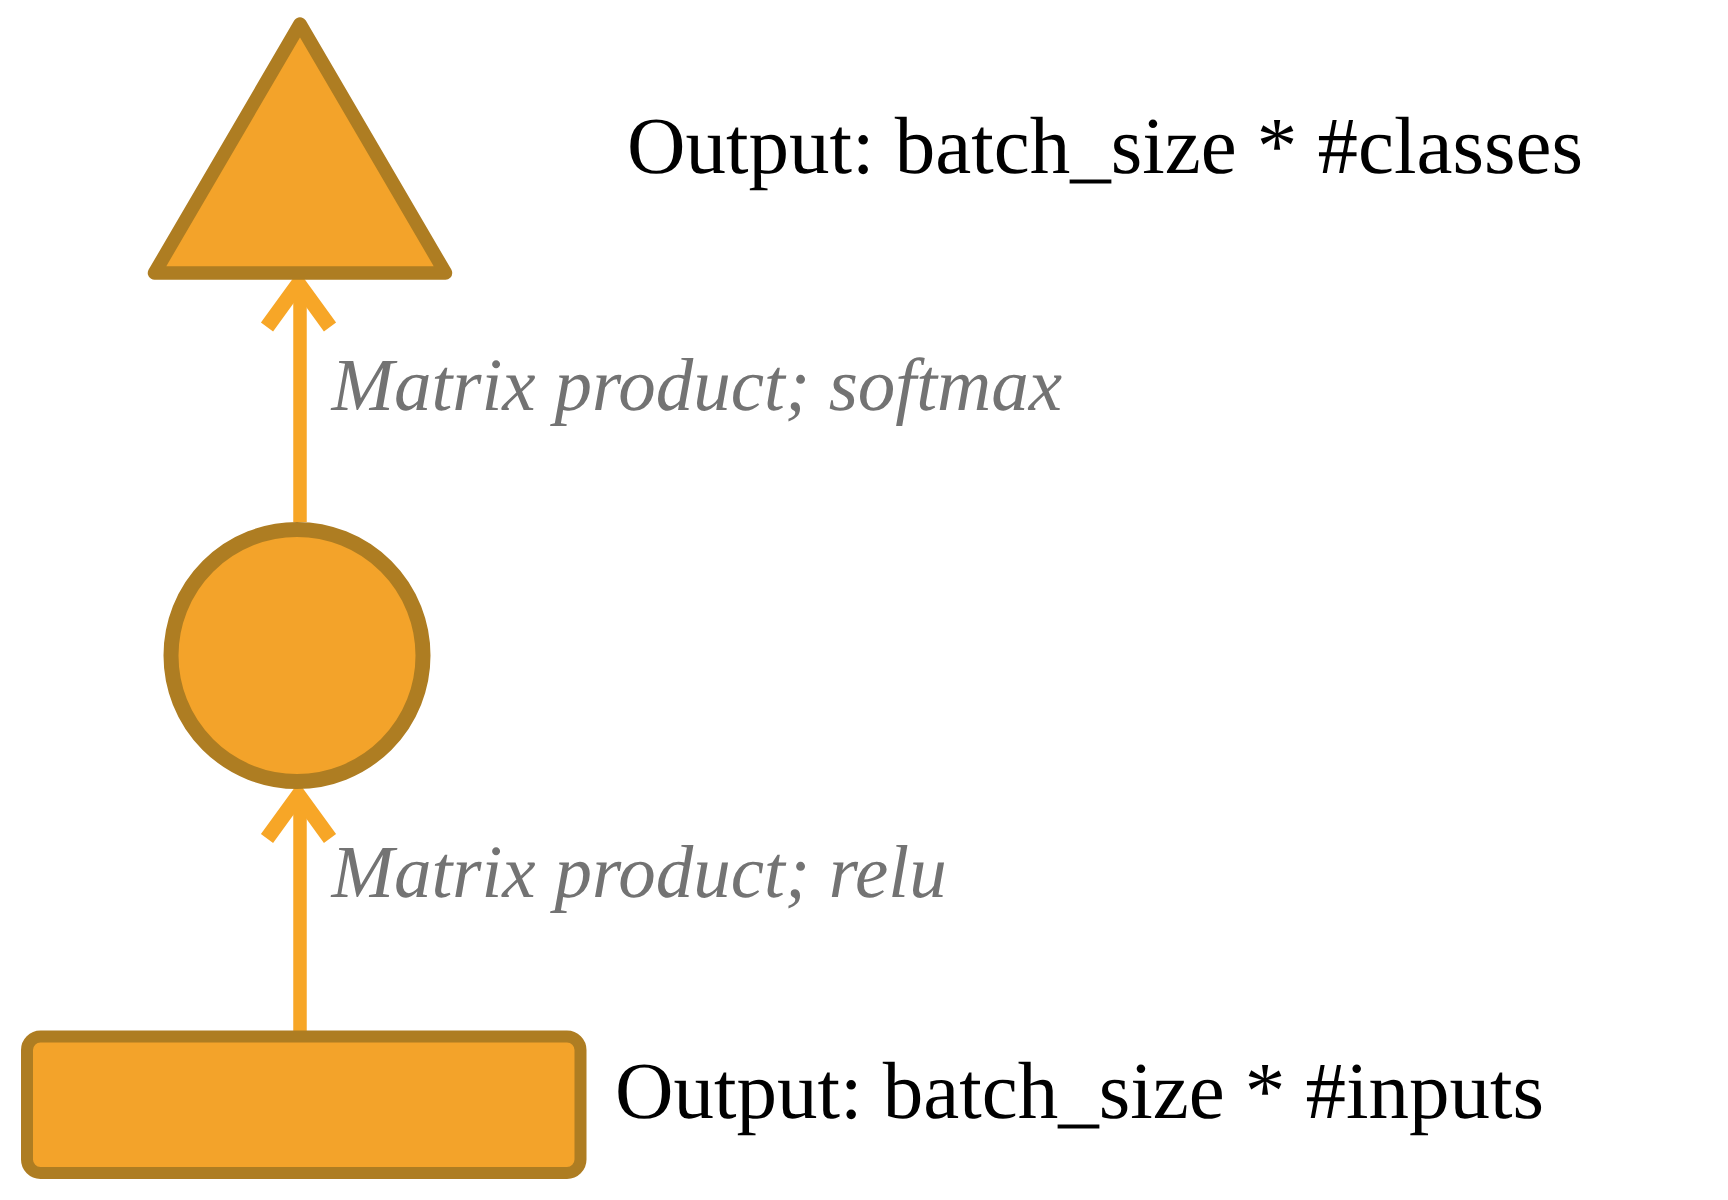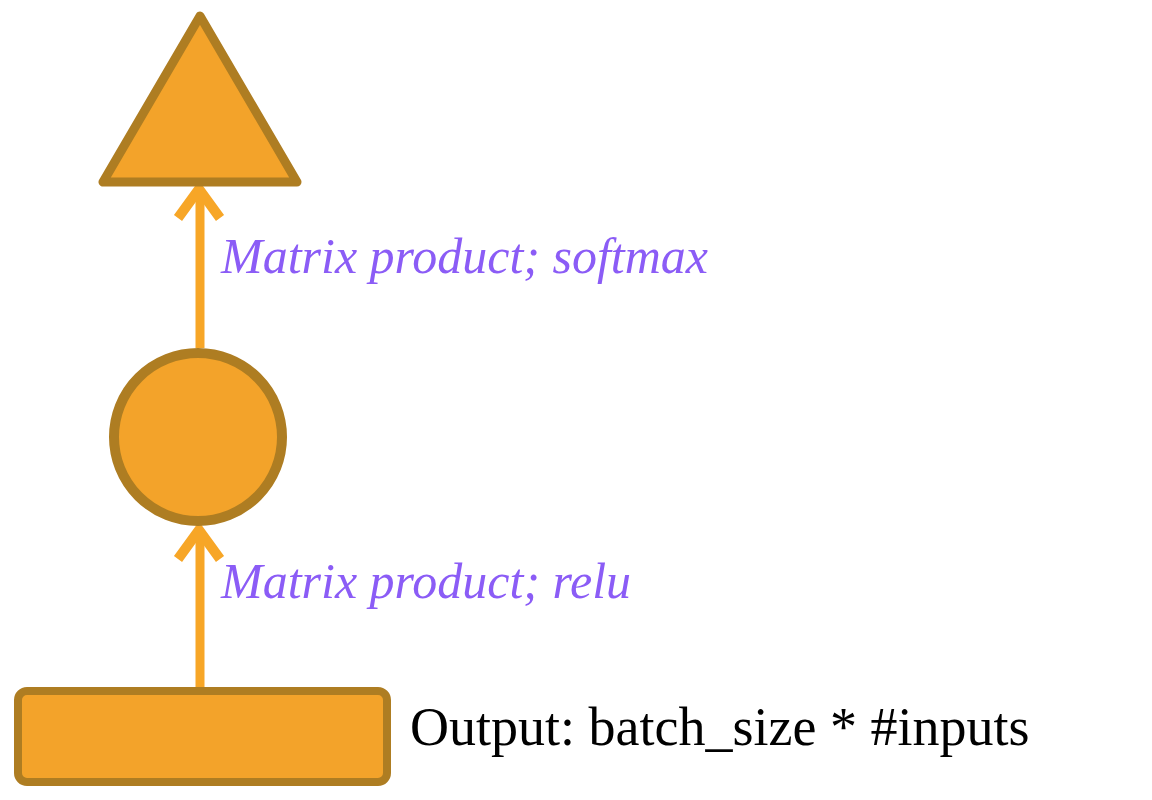--- a/index.html
+++ b/index.html
@@ -27,21 +27,21 @@
     line-height: 1;
     color: #000000;
     white-space: nowrap;
   }
   .edge-label {
     position: absolute;
     font-family: "Liberation Serif", serif;
     font-style: italic;
     font-size: 50px;
     line-height: 1;
-    color: #8b5cf6;
+    color: #737373;
     white-space: nowrap;
   }
   #output-label { left: 418px; top: 70px; }
   #hidden-label { left: 415px; top: 399px; }
   #input-label  { left: 410px; top: 700px; }
   #softmax-label { left: 221px; top: 231px; }
   #relu-label    { left: 221px; top: 556px; }
 </style>
 </head>
 <body>
@@ -60,20 +60,21 @@
       <path d="M 178 559 L 199 530 L 220 559" fill="none" stroke-width="10" stroke-linejoin="miter" stroke="#F7A627"></path>
     </g>
 
     <polygon points="200,16 103,182 297,182" stroke-width="9" stroke-linejoin="round" fill="#F3A32A" stroke="#AE7D22"></polygon>
 
     <circle cx="198" cy="437" r="84" stroke-width="10" fill="#F3A32A" stroke="#AE7D22"></circle>
 
     <rect x="18" y="691" width="369" height="91" rx="9" stroke-width="8" fill="#F3A32A" stroke="#AE7D22"></rect>
   </svg>
 
+  <div class="node-label" id="output-label">Output: batch_size * #classes</div>
 
   <div class="edge-label" id="softmax-label">Matrix product; softmax</div>
 
 
   <div class="edge-label" id="relu-label">Matrix product; relu</div>
 
   <div class="node-label" id="input-label">Output: batch_size * #inputs</div>
 
 </div>
 

